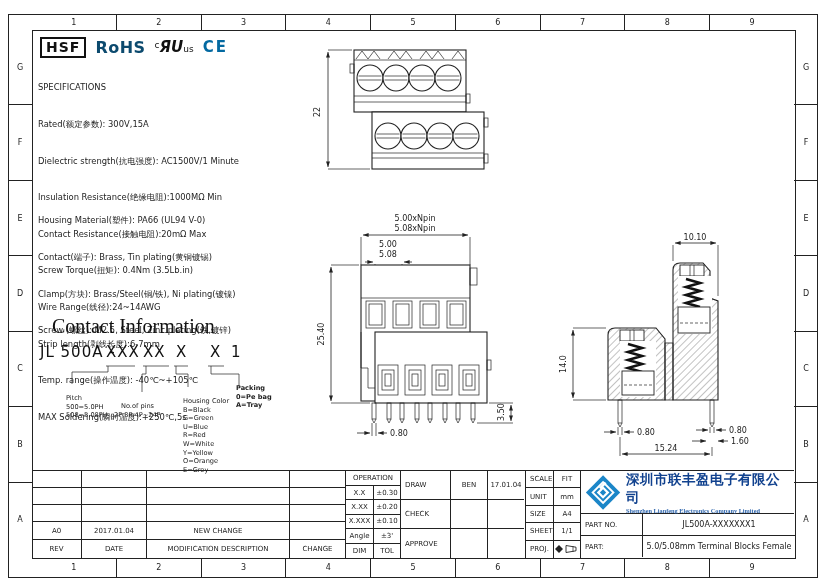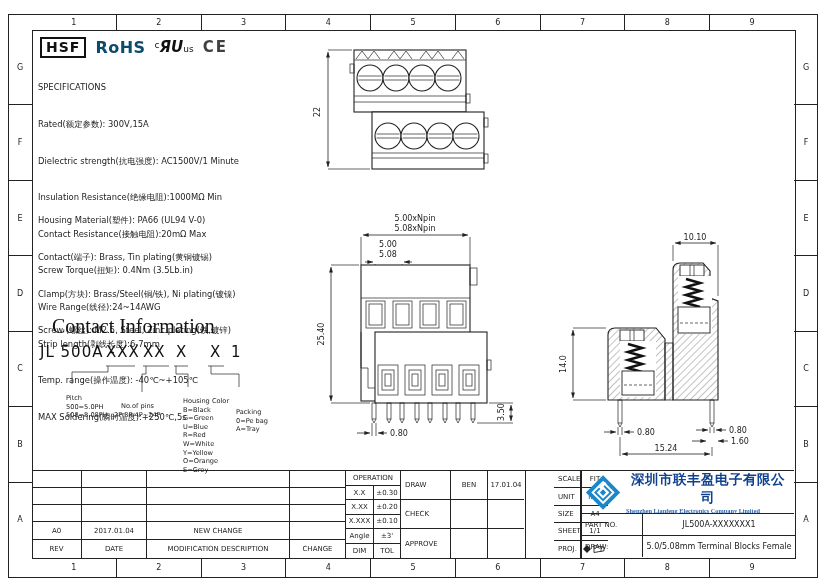--- a/index.html
+++ b/index.html
@@ -20,21 +20,21 @@
   .strip-left .cell,.strip-right .cell{flex:1;border-bottom:1px solid #222;
      display:flex;align-items:center;justify-content:center;font-size:8px;}
   .strip-left .cell:last-child,.strip-right .cell:last-child{border-bottom:none;}
   
   .logo-row{left:40px;top:36px;height:22px;display:flex;align-items:center;gap:9px;}
   .hsf-box{border:2px solid #111;padding:0 4px;font-weight:bold;font-size:14px;letter-spacing:1px;line-height:17px;color:#111;}
   .rohs{font-size:16px;font-weight:bold;color:#0c4a6e;letter-spacing:0.5px;}
   .ulmark{font-size:9px;color:#111;display:flex;align-items:flex-end;}
   .ulmark .core{font-size:15px;font-weight:bold;font-style:italic;line-height:14px;}
   .ulmark .pre{align-self:flex-start;font-size:9px;}
-  .ce{font-size:15px;font-weight:bold;letter-spacing:2px;color:#404040;}
+  .ce{font-size:15px;font-weight:bold;letter-spacing:2px;color:#0369a1;}
   
   .specs{left:38px;top:57px;width:290px;font-size:8.4px;line-height:12.2px;white-space:pre;}
   .materials{left:38px;top:190px;width:300px;font-size:8.4px;line-height:12.2px;white-space:pre;}
   
   .ord-title{left:52px;top:315px;font-family:"Liberation Serif","DejaVu Serif",serif;font-size:20px;color:#111;}
   .ord-code span{position:absolute;top:343px;font-size:15px;font-weight:500;color:#111;letter-spacing:1px;}
   .ord-group{position:absolute;font-size:6.6px;line-height:8.6px;color:#222;margin-top:6px;}
   
   .tblock{left:32px;top:470px;width:762px;height:87px;border-top:1px solid #222;font-size:7px;}
   .sec{position:absolute;top:0;height:87px;border-left:1px solid #222;box-sizing:border-box;}
@@ -164,21 +164,21 @@
     <div>Housing Color</div>
     <div>B=Black</div>
     <div>G=Green</div>
     <div>U=Blue</div>
     <div>R=Red</div>
     <div>W=White</div>
     <div>Y=Yellow</div>
     <div>O=Orange</div>
     <div>E=Grey</div>
   </div>
-  <div class="ord-group" style="left:236px;top:402px;">
+  <div class="ord-group" style="left:236px;top:378px;font-weight:bold;">
     <div>Packing</div>
     <div>0=Pe bag</div>
     <div>A=Tray</div>
   </div>
 
   <svg class="abs" style="left:312px;top:36px;" width="195" height="142" viewBox="0 0 195 142">
     <defs>
       <marker id="a1" markerWidth="8" markerHeight="6" refX="7" refY="2.5" orient="auto-start-reverse">
         <path d="M0,0 L7,2.5 L0,5 Z" fill="#222"></path>
       </marker>
@@ -416,21 +416,21 @@
         <div class="c left">CHECK</div>
         <div class="c"></div>
         <div class="c lastcol"></div>
         <div class="c left lastrow">APPROVE</div>
         <div class="c lastrow"></div>
         <div class="c lastrow lastcol"></div>
       </div>
     </div>
 
     <div class="sec" style="left:493px;width:55px;">
-      <div class="grid" style="grid-template-columns:28px 26px;grid-template-rows:17.4px 17.4px 17.4px 17.4px 17.4px;margin-left:28px;">
+      <div class="grid" style="grid-template-columns:28px 26px;grid-template-rows:17.4px 17.4px 17.4px 17.4px 17.4px;">
         <div class="c left">SCALE</div>
         <div class="c lastcol">FIT</div>
         <div class="c left">UNIT</div>
         <div class="c lastcol">mm</div>
         <div class="c left">SIZE</div>
         <div class="c lastcol">A4</div>
         <div class="c left">SHEET</div>
         <div class="c lastcol">1/1</div>
         <div class="c left lastrow">PROJ.</div>
         <div class="c lastrow lastcol">
@@ -446,25 +446,25 @@
     <div class="sec" style="left:548px;width:214px;">
       <div class="company-top">
         <svg width="37" height="37" viewBox="0 0 40 40">
           <polygon points="20,1 39,20 20,39 1,20" fill="#1b86c8"></polygon>
           <polygon points="20,7 33,20 20,33 7,20" fill="#fff"></polygon>
           <polygon points="20,10 30,20 20,30 10,20" fill="#1b86c8"></polygon>
           <path d="M20,13 L27,20 L20,27 L13,20 Z M20,16.5 L23.5,20 L20,23.5 L16.5,20 Z" fill="#fff" fill-rule="evenodd"></path>
           <rect x="18.6" y="8" width="2.8" height="9" fill="#fff" transform="rotate(45 20 12)"></rect>
         </svg>
         <div class="cname">
-          <span class="cn" style="color:#10418e;text-align:center;">深圳市联丰盈电子有限公司</span>
+          <span class="cn" style="color:#10418e;">深圳市联丰盈电子有限公司</span>
           <span class="en" style="color:#2f66ad;">Shenzhen Lianfeng Electronics Company Limited</span>
         </div>
       </div>
       <div class="grid" style="grid-template-columns:62px 152px;grid-template-rows:22px 21px;height:43px;">
         <div class="c left">PART NO.</div>
         <div class="c lastcol" style="font-size:8px;">JL500A-XXXXXXX1</div>
-        <div class="c left lastrow">DRAW:</div>
+        <div class="c left lastrow">PART:</div>
         <div class="c lastrow lastcol" style="font-size:8px;">5.0/5.08mm Terminal Blocks Female</div>
       </div>
     </div>
   </div>
 </div>
 
 </body></html>

